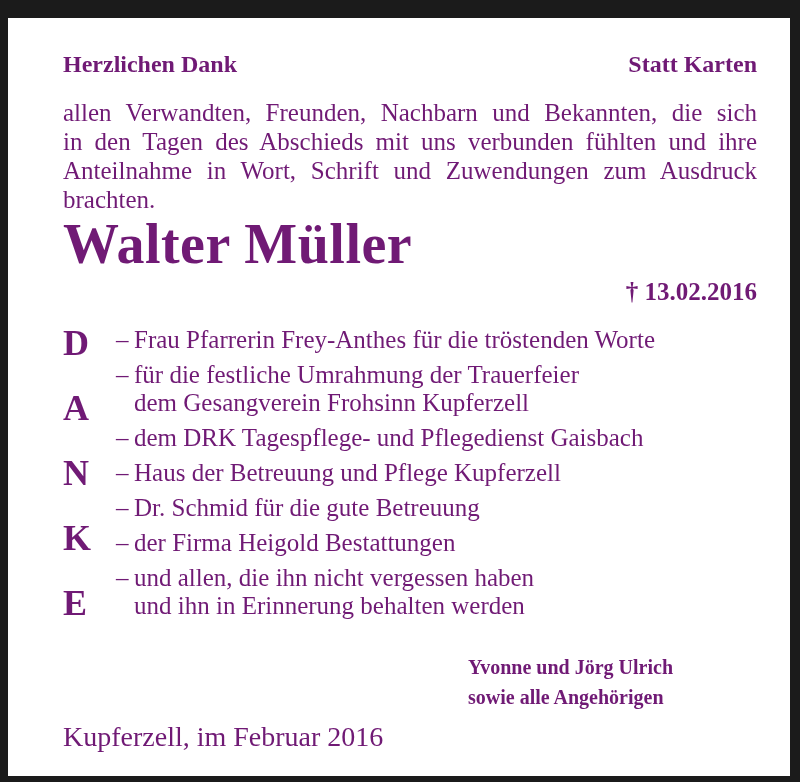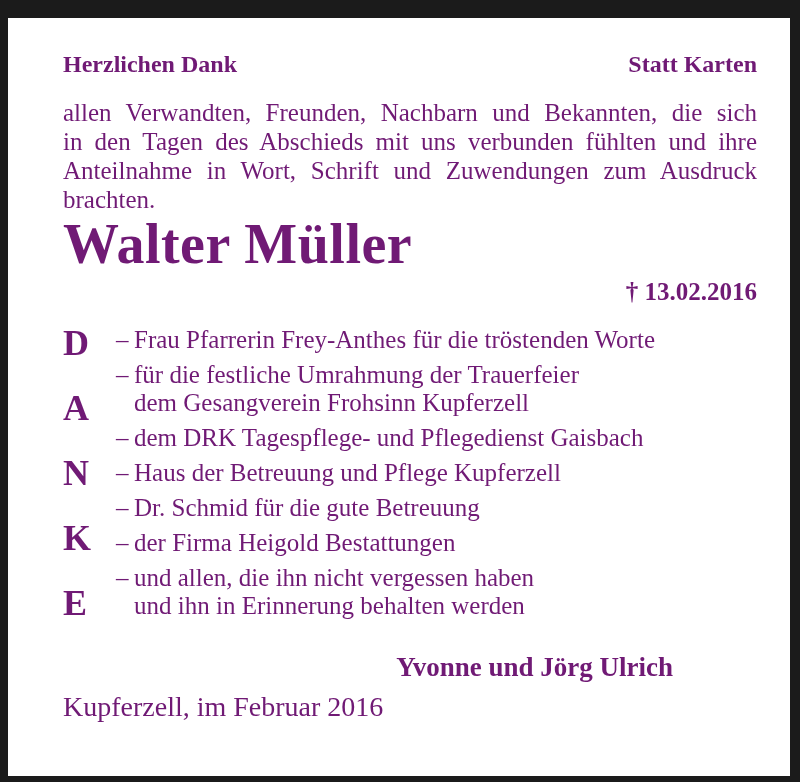--- a/index.html
+++ b/index.html
@@ -98,21 +98,21 @@
   }
   .list-dash {
     display: block;
   }
   
   .signature-block {
     margin-top: 32px;
     margin-right: 84px;
     margin-left: auto;
     width: max-content;
-    font-size: 27px;
+    font-size: 20px;
     font-weight: bold;
     line-height: 30px;
     text-align: left;
   }
   
   .place-date-line {
     margin-top: 10px;
     font-size: 28px;
     line-height: 29px;
   }
@@ -198,17 +198,18 @@
           <div>und allen, die ihn nicht vergessen haben</div>
           <div>und ihn in Erinnerung behalten werden</div>
         </div>
       </div>
 
     </div>
   </div>
 
   <div class="signature-block">
     <div>Yvonne und Jörg Ulrich</div>
+    <div>sowie alle Angehörigen</div>
   </div>
 
   <div class="place-date-line">Kupferzell, im Februar 2016</div>
 
 </div>
 
 </body></html>

